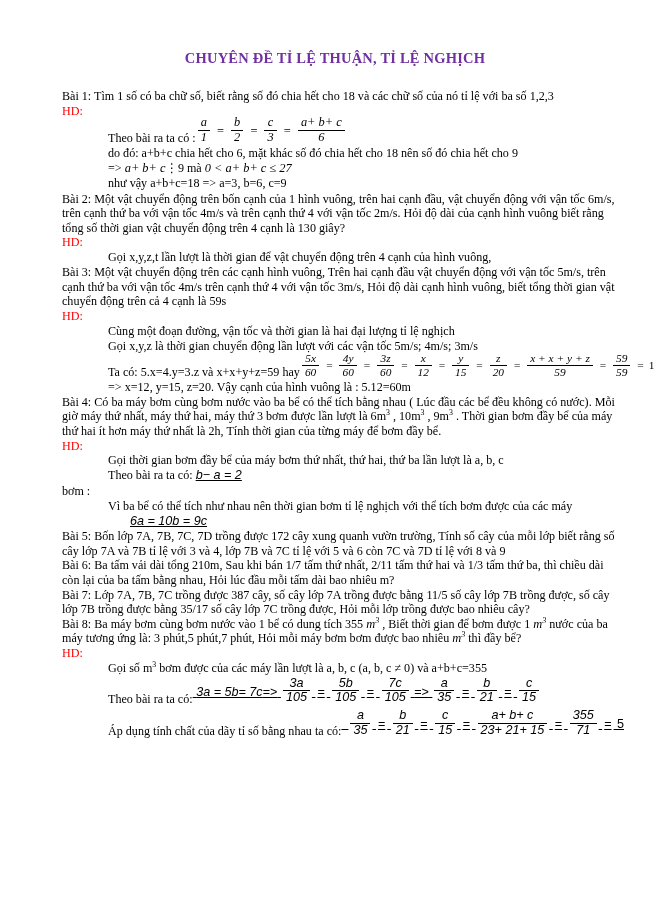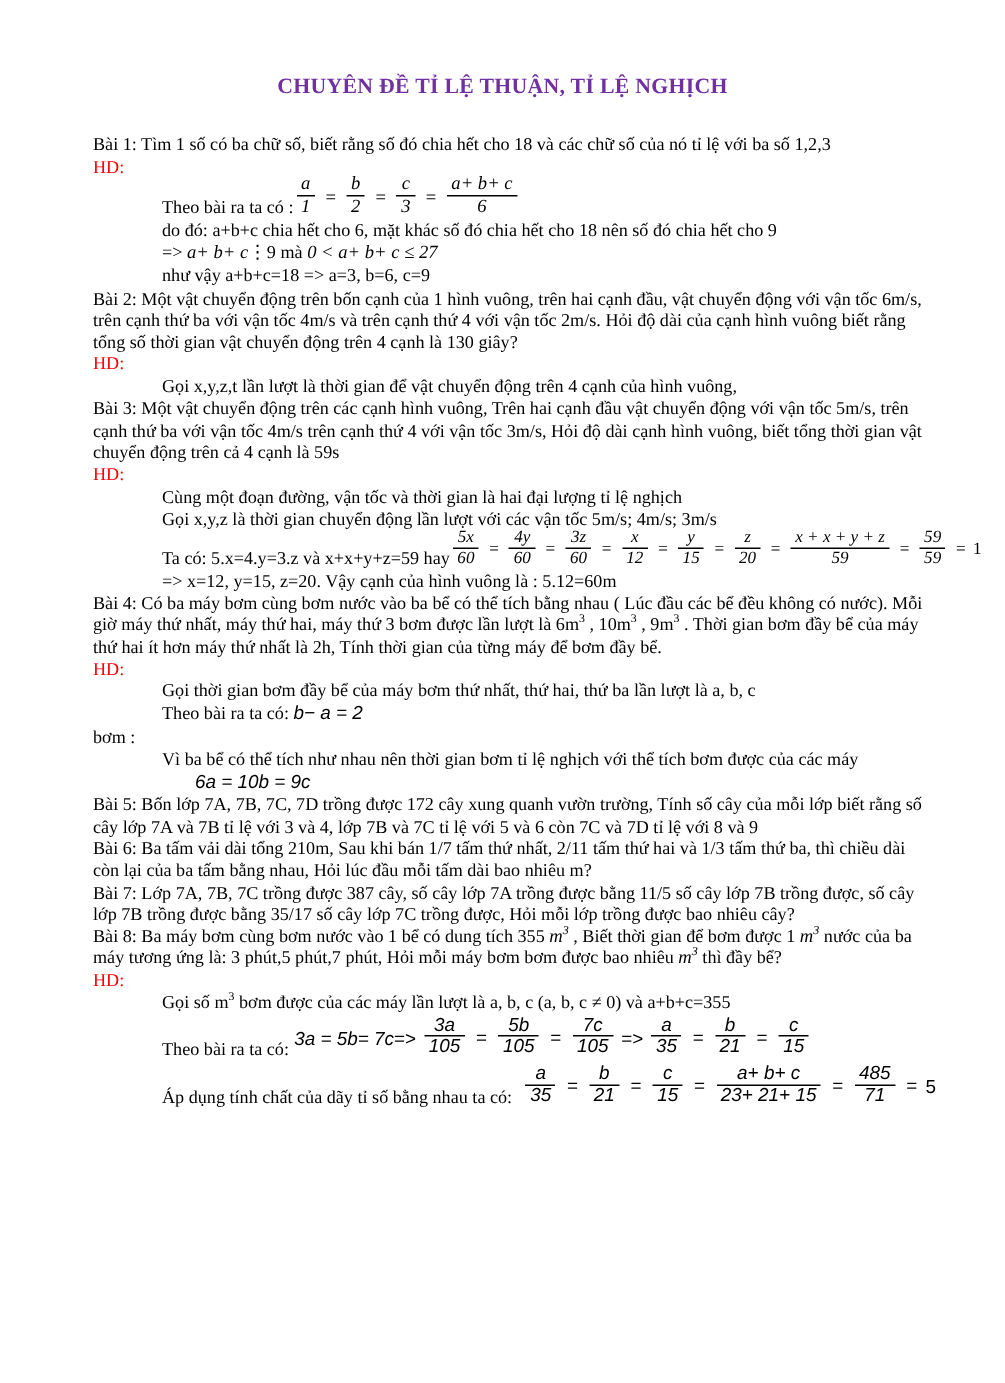--- a/index.html
+++ b/index.html
@@ -65,20 +65,21 @@
     white-space: nowrap;
   }
   .math .op, .math .num {
     font-style: normal;
   }
   .mathsans {
     font-family: "Liberation Sans", "DejaVu Sans", sans-serif;
     font-style: italic;
     font-size: 12.6px;
     white-space: nowrap;
+    text-decoration: underline;
   }
   .mathsans .op, .mathsans .num {
     font-style: normal;
   }
   .frac {
     display: inline-block;
     vertical-align: middle;
     text-align: center;
     line-height: 1.08;
     margin: 0 2px;
@@ -293,21 +294,21 @@
             <span class="nu">c</span>
             <span class="de">15</span>
           </span>
           <span class="eq-sign">=</span>
           <span class="frac">
             <span class="nu">a+ b+ c</span>
             <span class="de">23+ 21+ 15</span>
           </span>
           <span class="eq-sign">=</span>
           <span class="frac">
-            <span class="nu">485</span>
+            <span class="nu">355</span>
             <span class="de">71</span>
           </span>
           <span class="eq-sign">=</span>
           <span class="num">5</span>
         </span>
       </div>
     </div>
 
   </div>
 </div>

